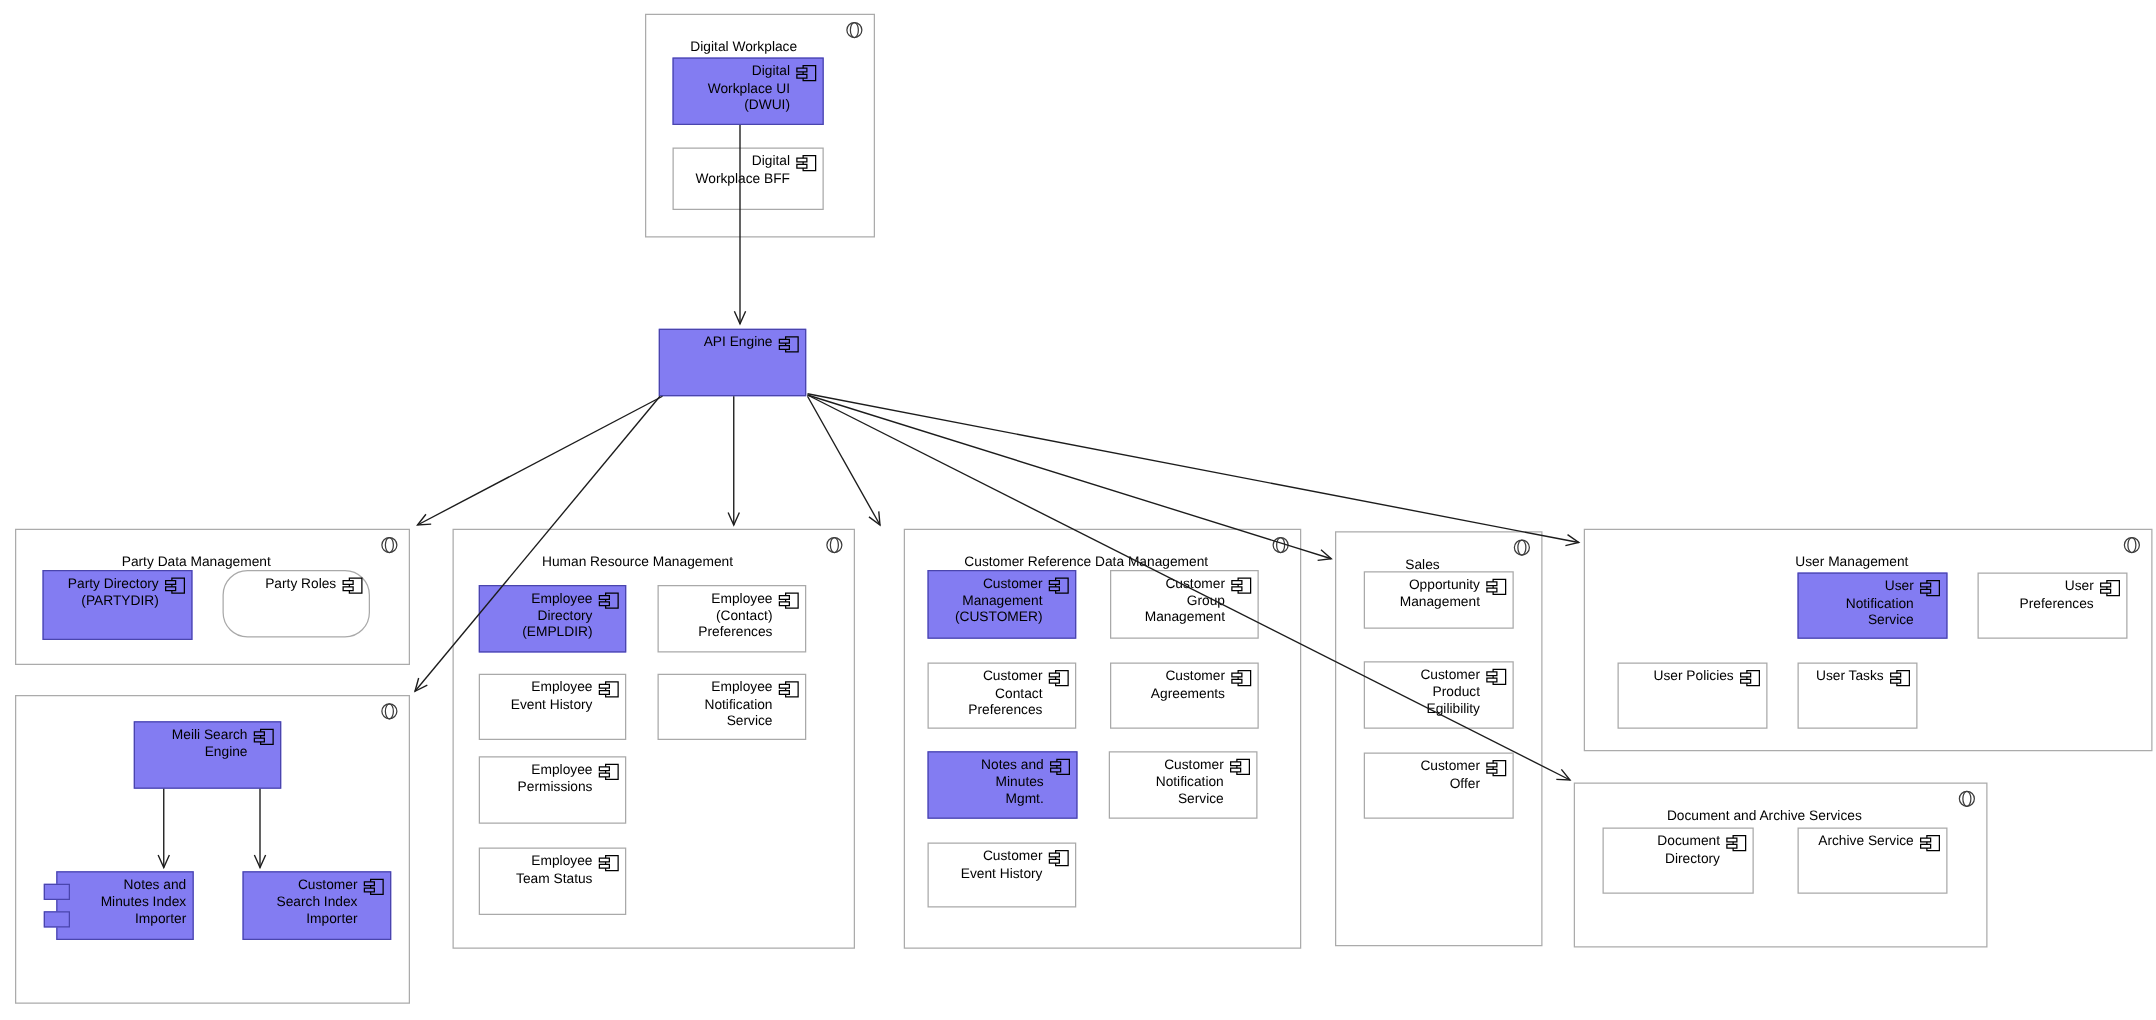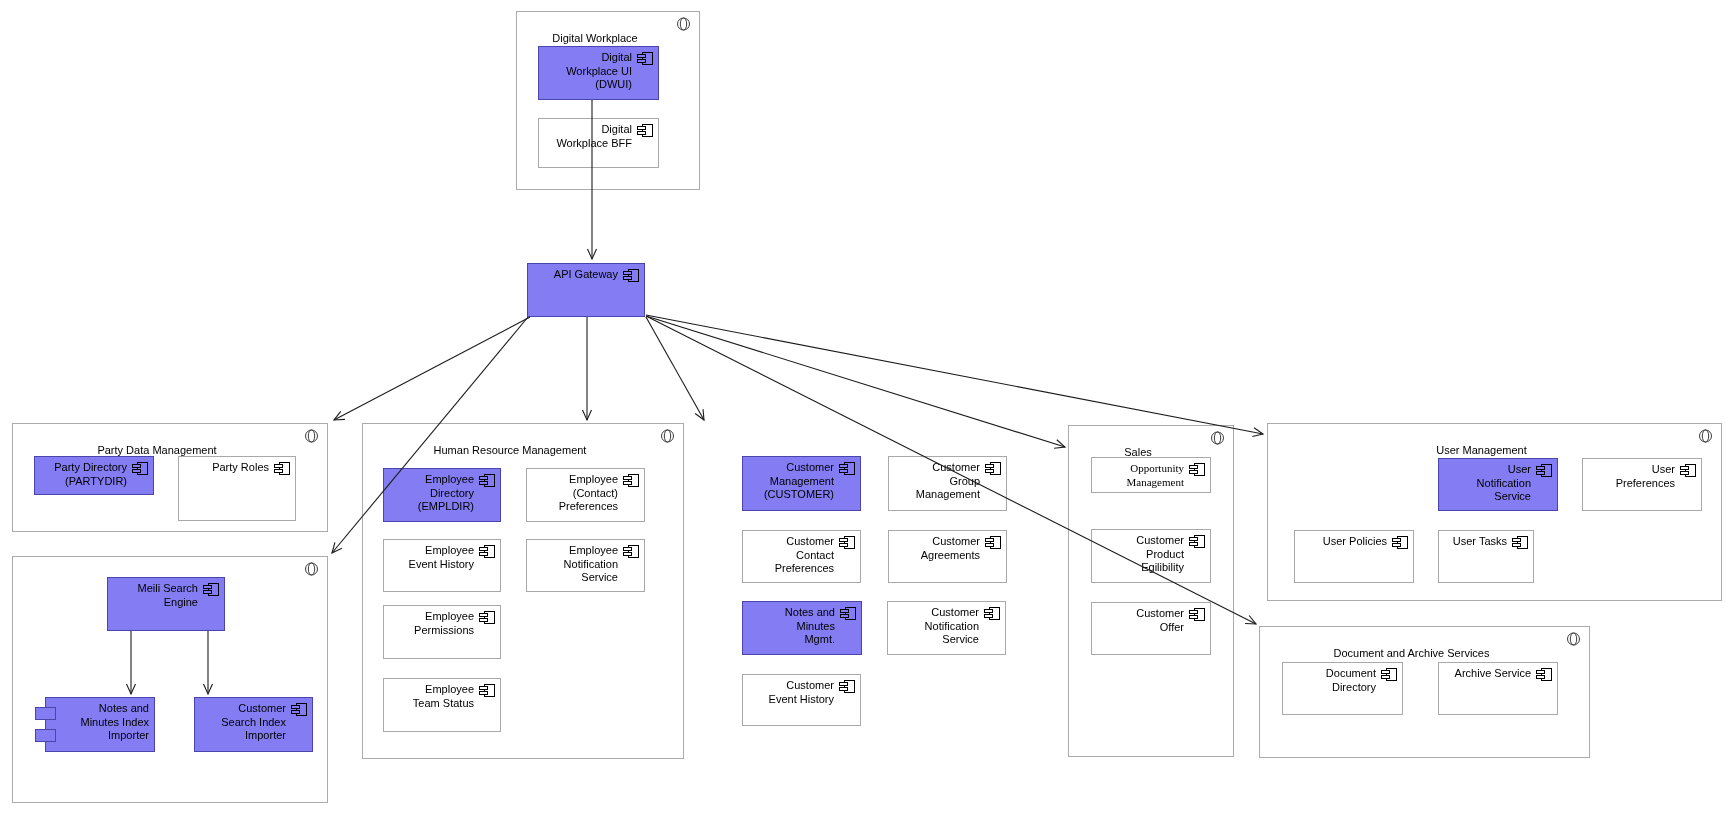--- a/index.html
+++ b/index.html
@@ -54,32 +54,32 @@
         <rect x="1.5" y="8.5" width="8" height="3" fill="#FFFFFF" stroke="#000"></rect>
       </svg>
     </div>
     <div class="group" style="left: 12px; top: 423px; width: 316px; height: 109px;">
       <div class="group-title"><span>Party Data Management</span></div>
       <svg width="19" height="14" class="group-icon">
         <circle cx="9.5" cy="7" r="6" fill="none" stroke="#3c3c3c"></circle>
         <ellipse cx="9.5" cy="7" rx="3.2" ry="6" fill="none" stroke="#3c3c3c"></ellipse>
       </svg>
     </div>
-    <div class="node purple" style="left: 34px; top: 456px; width: 120px; height: 39px;">
+    <div class="node purple" style="left: 34px; top: 456px; width: 120px; height: 56px;">
       <div class="node-label">
         <span>Party Directory</span>
         <span>(PARTYDIR)</span>
       </div>
       <svg width="18" height="15" class="comp-icon">
         <rect x="6.5" y="1.5" width="10" height="12" fill="#837CF2" stroke="#000"></rect>
         <rect x="1.5" y="3.5" width="8" height="3" fill="#837CF2" stroke="#000"></rect>
         <rect x="1.5" y="8.5" width="8" height="3" fill="#837CF2" stroke="#000"></rect>
       </svg>
     </div>
-    <div class="node" style="left: 178px; top: 456px; width: 118px; height: 65px;">
+    <div class="node" style="left: 178px; top: 456px; width: 118px; height: 54px; border-radius: 20px;">
       <div class="node-label">
         <span>Party Roles</span>
       </div>
       <svg width="18" height="15" class="comp-icon">
         <rect x="6.5" y="1.5" width="10" height="12" fill="#FFFFFF" stroke="#000"></rect>
         <rect x="1.5" y="3.5" width="8" height="3" fill="#FFFFFF" stroke="#000"></rect>
         <rect x="1.5" y="8.5" width="8" height="3" fill="#FFFFFF" stroke="#000"></rect>
       </svg>
     </div>
     <div class="group" style="left: 12px; top: 556px; width: 316px; height: 247px;">
@@ -190,20 +190,27 @@
       <div class="node-label">
         <span>Employee</span>
         <span>Team Status</span>
       </div>
       <svg width="18" height="15" class="comp-icon">
         <rect x="6.5" y="1.5" width="10" height="12" fill="#FFFFFF" stroke="#000"></rect>
         <rect x="1.5" y="3.5" width="8" height="3" fill="#FFFFFF" stroke="#000"></rect>
         <rect x="1.5" y="8.5" width="8" height="3" fill="#FFFFFF" stroke="#000"></rect>
       </svg>
     </div>
+    <div class="group" style="left: 723px; top: 423px; width: 318px; height: 336px;">
+      <div class="group-title"><span>Customer Reference Data Management</span></div>
+      <svg width="19" height="14" class="group-icon">
+        <circle cx="9.5" cy="7" r="6" fill="none" stroke="#3c3c3c"></circle>
+        <ellipse cx="9.5" cy="7" rx="3.2" ry="6" fill="none" stroke="#3c3c3c"></ellipse>
+      </svg>
+    </div>
     <div class="node purple" style="left: 742px; top: 456px; width: 119px; height: 55px;">
       <div class="node-label">
         <span>Customer</span>
         <span>Management</span>
         <span>(CUSTOMER)</span>
       </div>
       <svg width="18" height="15" class="comp-icon">
         <rect x="6.5" y="1.5" width="10" height="12" fill="#837CF2" stroke="#000"></rect>
         <rect x="1.5" y="3.5" width="8" height="3" fill="#837CF2" stroke="#000"></rect>
         <rect x="1.5" y="8.5" width="8" height="3" fill="#837CF2" stroke="#000"></rect>
@@ -279,21 +286,21 @@
         <rect x="1.5" y="8.5" width="8" height="3" fill="#FFFFFF" stroke="#000"></rect>
       </svg>
     </div>
     <div class="group" style="left: 1068px; top: 425px; width: 166px; height: 332px;">
       <div class="group-title"><span>Sales</span></div>
       <svg width="19" height="14" class="group-icon">
         <circle cx="9.5" cy="7" r="6" fill="none" stroke="#3c3c3c"></circle>
         <ellipse cx="9.5" cy="7" rx="3.2" ry="6" fill="none" stroke="#3c3c3c"></ellipse>
       </svg>
     </div>
-    <div class="node" style="left: 1091px; top: 457px; width: 120px; height: 36px; font-family: Liberation Serif, serif;">
+    <div class="node" style="left: 1091px; top: 457px; width: 120px; height: 46px;">
       <div class="node-label">
         <span>Opportunity</span>
         <span>Management</span>
       </div>
       <svg width="18" height="15" class="comp-icon">
         <rect x="6.5" y="1.5" width="10" height="12" fill="#FFFFFF" stroke="#000"></rect>
         <rect x="1.5" y="3.5" width="8" height="3" fill="#FFFFFF" stroke="#000"></rect>
         <rect x="1.5" y="8.5" width="8" height="3" fill="#FFFFFF" stroke="#000"></rect>
       </svg>
     </div>
@@ -393,21 +400,21 @@
         <span>Archive Service</span>
       </div>
       <svg width="18" height="15" class="comp-icon">
         <rect x="6.5" y="1.5" width="10" height="12" fill="#FFFFFF" stroke="#000"></rect>
         <rect x="1.5" y="3.5" width="8" height="3" fill="#FFFFFF" stroke="#000"></rect>
         <rect x="1.5" y="8.5" width="8" height="3" fill="#FFFFFF" stroke="#000"></rect>
       </svg>
     </div>
     <div class="node purple" style="left: 527px; top: 263px; width: 118px; height: 54px;">
       <div class="node-label">
-        <span>API Gateway</span>
+        <span>API Engine</span>
       </div>
       <svg width="18" height="15" class="comp-icon">
         <rect x="6.5" y="1.5" width="10" height="12" fill="#837CF2" stroke="#000"></rect>
         <rect x="1.5" y="3.5" width="8" height="3" fill="#837CF2" stroke="#000"></rect>
         <rect x="1.5" y="8.5" width="8" height="3" fill="#837CF2" stroke="#000"></rect>
       </svg>
     </div>
     <svg id="edges" width="1725" height="816">
       <defs>
         <marker id="arrowOpen" markerWidth="13" markerHeight="12" refX="11" refY="5.5" orient="auto" markerUnits="userSpaceOnUse">

